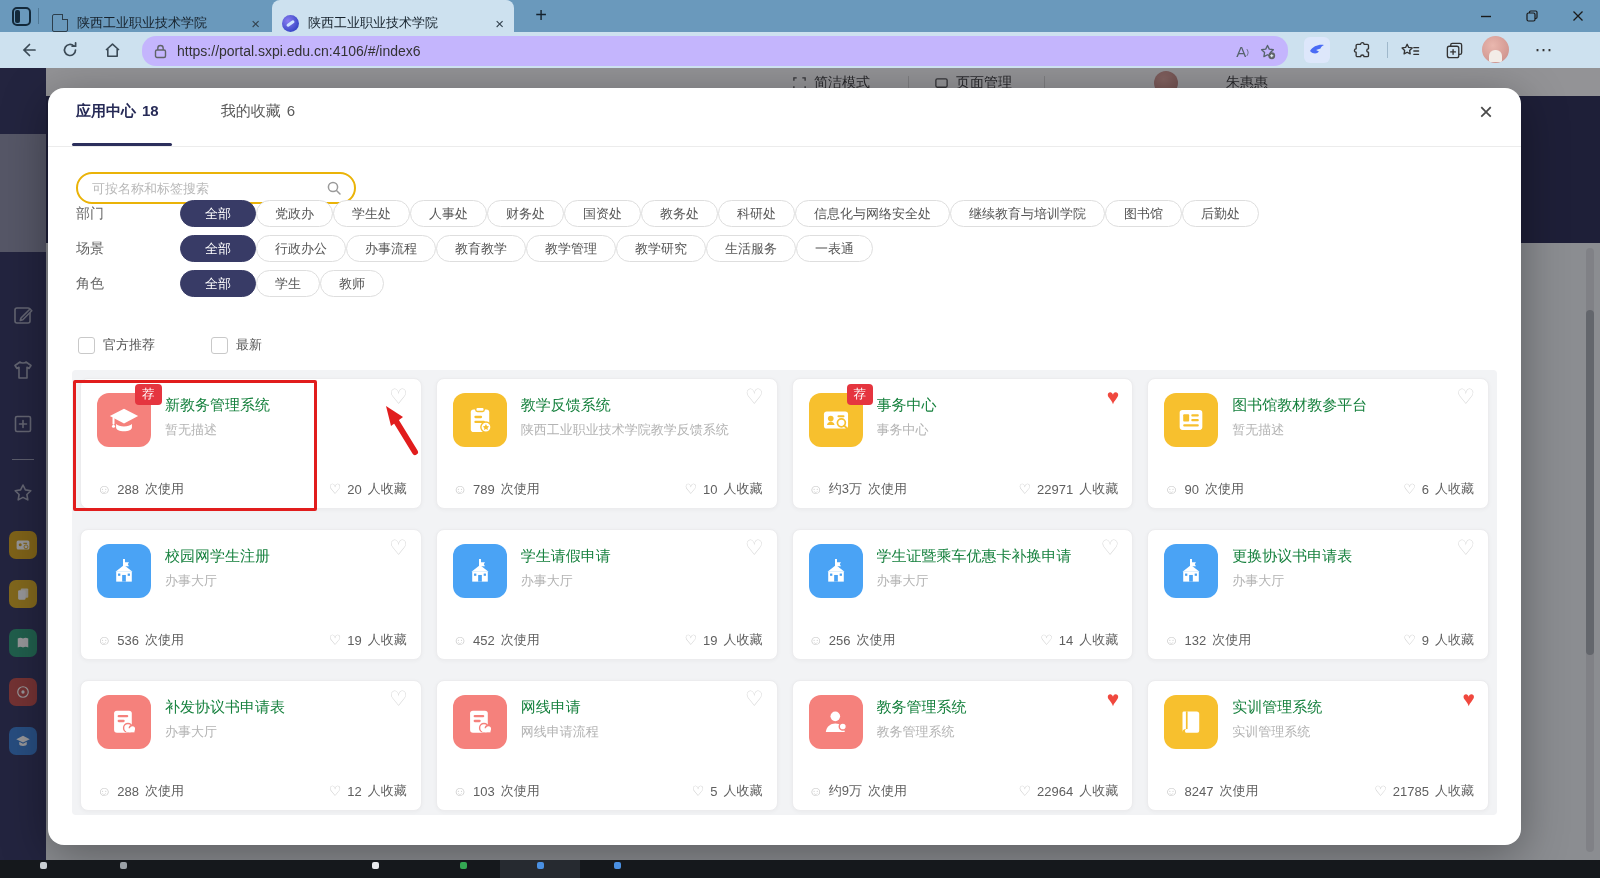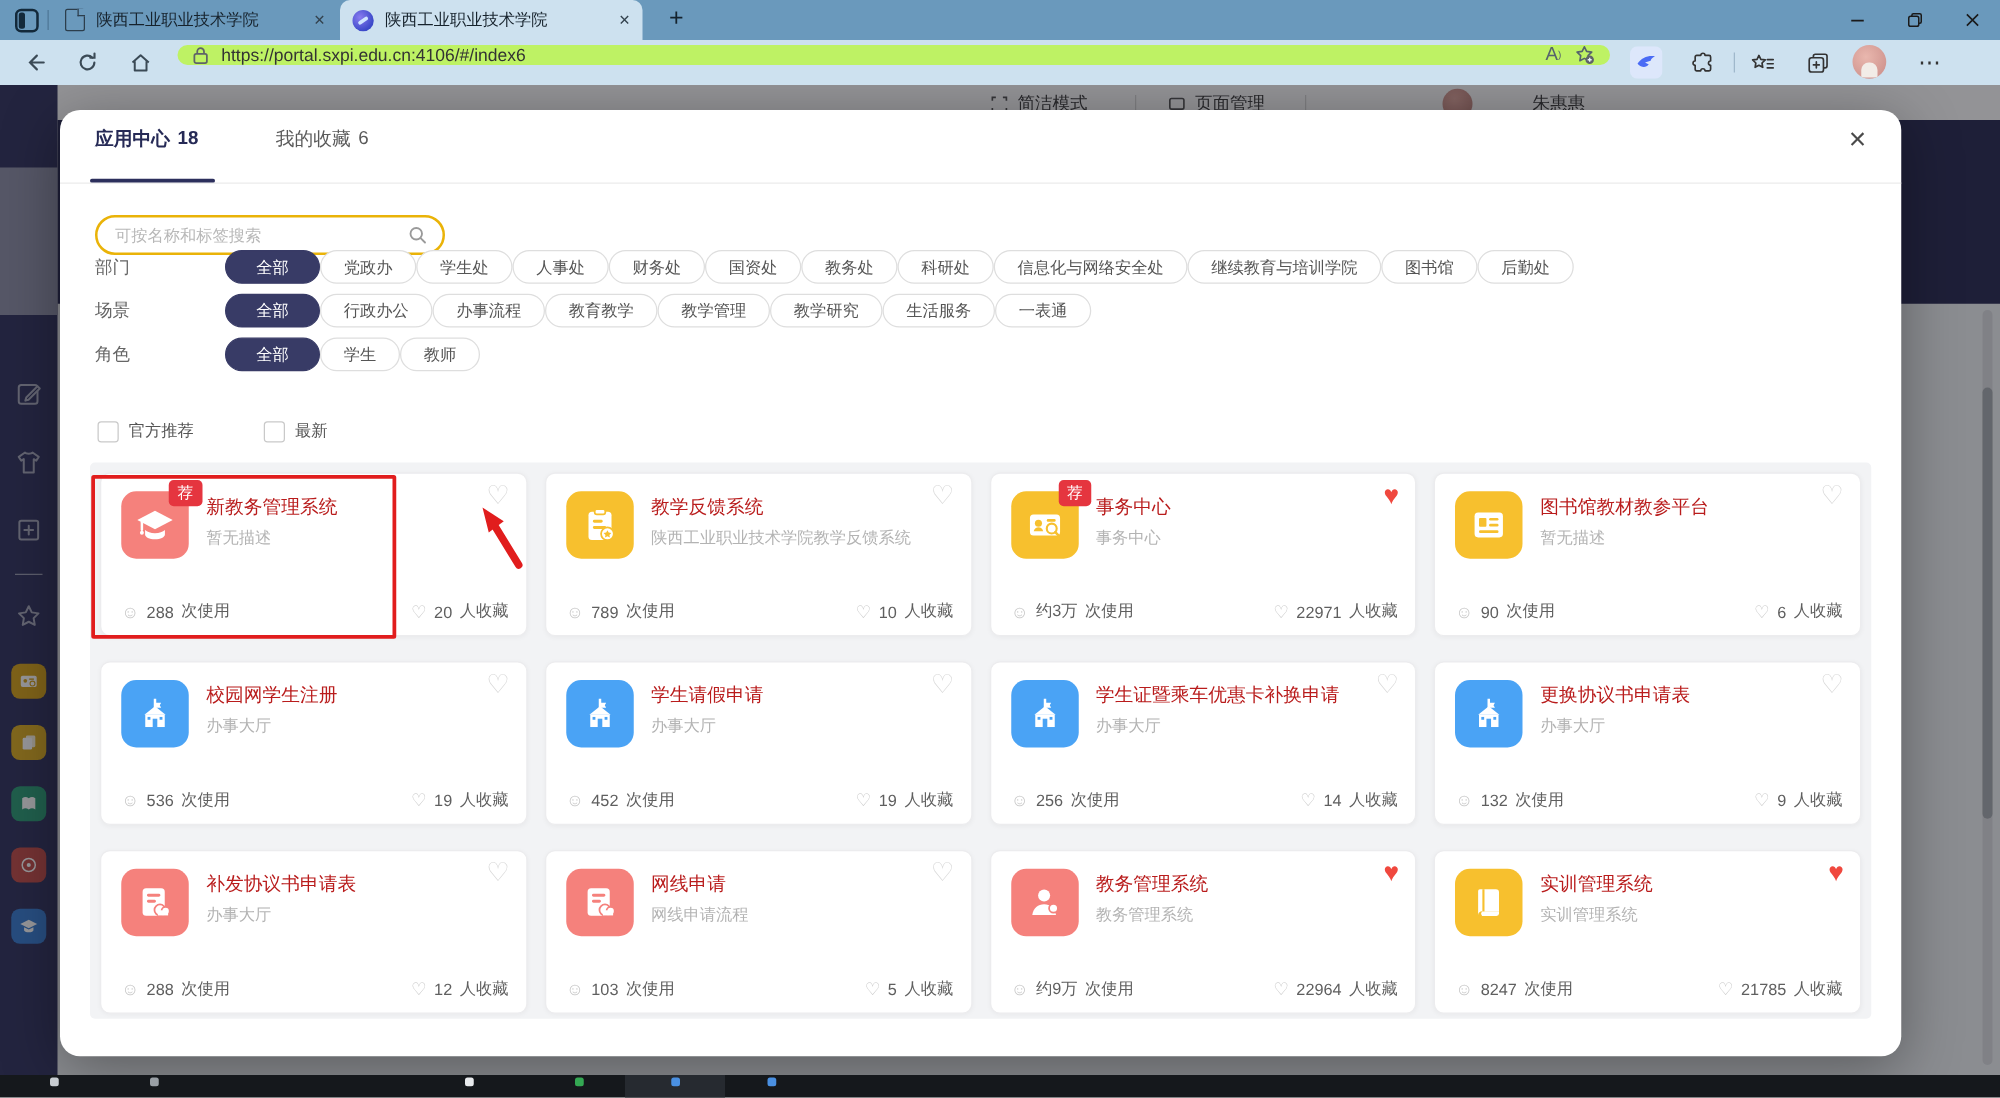--- a/index.html
+++ b/index.html
@@ -3,34 +3,34 @@
 <meta charset="utf-8">
 <style>
   html,body{margin:0;padding:0;width:1600px;height:878px;overflow:hidden;
     font-family:"Liberation Sans","DejaVu Sans",sans-serif;background:#fff;
     -webkit-font-smoothing:antialiased;}
   
   #tabstrip{position:absolute;left:0;top:0;width:1600px;height:32px;background:#6a99bc;z-index:50;}
   .ws-btn{position:absolute;left:12px;top:7px;width:19px;height:19px;border:2px solid #13293a;border-radius:5px;box-sizing:border-box;}
   .ws-btn:before{content:"";position:absolute;left:1px;top:1px;bottom:1px;width:5px;background:#13293a;border-radius:2px;}
   .ts-divider{position:absolute;left:38px;top:8px;width:1px;height:16px;background:#4e7795;}
-  .tab{position:absolute;top:0;height:32px;display:flex;align-items:center;gap:9px;padding:0 10px;box-sizing:border-box;font-size:13px;color:#16222c;}
+  .tab{position:absolute;top:0;height:32px;display:flex;align-items:flex-end;gap:9px;padding:0 10px;box-sizing:border-box;font-size:13px;color:#16222c;}
   #tab1{left:42px;width:228px;}
   #tab2{left:272px;width:242px;background:#cde1ef;border-radius:8px 8px 0 0;}
   .tab .title{flex:1;white-space:nowrap;overflow:hidden;}
   .tab .tclose{font-size:15px;color:#33424e;}
   .favicon-doc{width:14px;height:16px;border:1.6px solid #2c3e4c;border-radius:2px;position:relative;flex:none;}
   .favicon-doc:before{content:"";position:absolute;right:-1px;top:-1px;width:5px;height:5px;background:#6a99bc;border-left:1.6px solid #2c3e4c;border-bottom:1.6px solid #2c3e4c;}
   .favicon-round{width:17px;height:17px;border-radius:50%;background:radial-gradient(circle at 35% 35%,#8a7cf0,#3b49c9 70%);position:relative;flex:none;}
   .favicon-round:before{content:"";position:absolute;left:4px;top:7px;width:9px;height:3px;background:#cfe4ff;border-radius:2px;transform:rotate(-35deg);}
   #newtab{position:absolute;left:528px;top:3px;width:26px;height:26px;color:#14222d;font-size:20px;text-align:center;line-height:25px;}
   .winctl{position:absolute;top:0;width:44px;height:32px;display:flex;align-items:center;justify-content:center;}
   #toolbar{position:absolute;left:0;top:32px;width:1600px;height:36px;background:#cde1ef;z-index:50;}
   .navico{position:absolute;top:4px;width:28px;height:28px;display:flex;align-items:center;justify-content:center;}
-  #urlpill{position:absolute;left:142px;top:4px;width:1146px;height:16px;background:#bef264;border-radius:14px;display:flex;align-items:flex-end;box-sizing:border-box;padding:0 12px;gap:10px;}
+  #urlpill{position:absolute;left:142px;top:4px;width:1146px;height:30px;background:#c4b5fd;border-radius:14px;display:flex;align-items:center;box-sizing:border-box;padding:0 12px;gap:10px;}
   #urltext{font-size:14px;color:#333;flex:1;}
   .pill-ico{color:#4d5a63;flex:none;display:flex;align-items:center;}
   .rt-ico{position:absolute;top:4px;width:28px;height:28px;display:flex;align-items:center;justify-content:center;}
   .tb-divider{position:absolute;left:1387px;top:10px;width:1px;height:16px;background:#9fb8cb;}
   #avatar-btn{position:absolute;left:1482px;top:4px;width:27px;height:27px;border-radius:50%;background:radial-gradient(circle at 40% 35%,#e9b7ae,#c98b86);overflow:hidden;}
   #avatar-btn:after{content:"";position:absolute;left:7px;top:14px;width:13px;height:12px;background:#f2ece7;border-radius:6px 6px 0 0;}
   
   #page{position:absolute;left:0;top:68px;width:1600px;height:792px;z-index:1;background:#eef0f2;}
   #sidebar{position:absolute;left:0;top:0;width:46px;height:792px;background:#343760;}
   #sidebar .lighter{position:absolute;left:0;top:66px;width:46px;height:118px;background:#8f91a8;}
@@ -70,21 +70,21 @@
   .pill.active{background:#383b66;border-color:#383b66;color:#fff;padding:0 24px;}
   #cbx-row{position:absolute;left:30px;top:248px;display:flex;gap:56px;}
   .cbx{display:flex;align-items:center;gap:8px;font-size:13px;color:#555;}
   .cbx .box{width:15px;height:15px;border:1px solid #c9c9c9;border-radius:3px;background:#fff;}
   #cards-wrap{position:absolute;left:24px;right:24px;top:282px;bottom:30px;background:#f2f3f5;border-radius:4px;}
   #cards-grid{position:absolute;inset:8px;display:grid;grid-template-columns:repeat(4,1fr);grid-auto-rows:131px;column-gap:14px;row-gap:20px;}
   .card{position:relative;background:#fff;border:1px solid #ececee;border-radius:8px;box-shadow:0 1px 4px rgba(0,0,0,.04);}
   .card .cicon{position:absolute;left:16px;top:14px;width:54px;height:54px;border-radius:12px;display:flex;align-items:center;justify-content:center;}
   .card .cicon svg{width:34px;height:34px;}
   .card .cbadge{position:absolute;left:54px;top:5px;background:#e5353f;color:#fff;font-size:12.5px;padding:2px 7px;border-radius:4px;}
-  .card .ctitle{position:absolute;left:84px;top:17px;right:44px;font-size:15px;color:#b91c1c;white-space:nowrap;overflow:hidden;}
+  .card .ctitle{position:absolute;left:84px;top:17px;right:44px;font-size:15px;color:#15803d;white-space:nowrap;overflow:hidden;}
   .card .cdesc{position:absolute;left:84px;top:41px;right:30px;font-size:13px;color:#b3b3b3;line-height:1.55;max-height:42px;overflow:hidden;}
   .card .cheart{position:absolute;right:13px;top:7px;font-size:21px;color:#d9d9d9;line-height:1;}
   .card .cheart.filled{color:#f0483e;}
   .card .cstats{position:absolute;left:16px;right:14px;bottom:10px;display:flex;justify-content:space-between;font-size:13px;color:#5f5f5f;}
   .stat{display:flex;align-items:center;gap:6px;}
   .stat .sico{color:#c6c6c6;font-size:14px;}
   
   #sel-rect{position:absolute;left:73px;top:380px;width:244px;height:131px;border:3px solid #e11d1d;border-radius:2px;z-index:40;box-sizing:border-box;}
   #ann-arrow{position:absolute;left:372px;top:398px;z-index:40;}
 </style>

